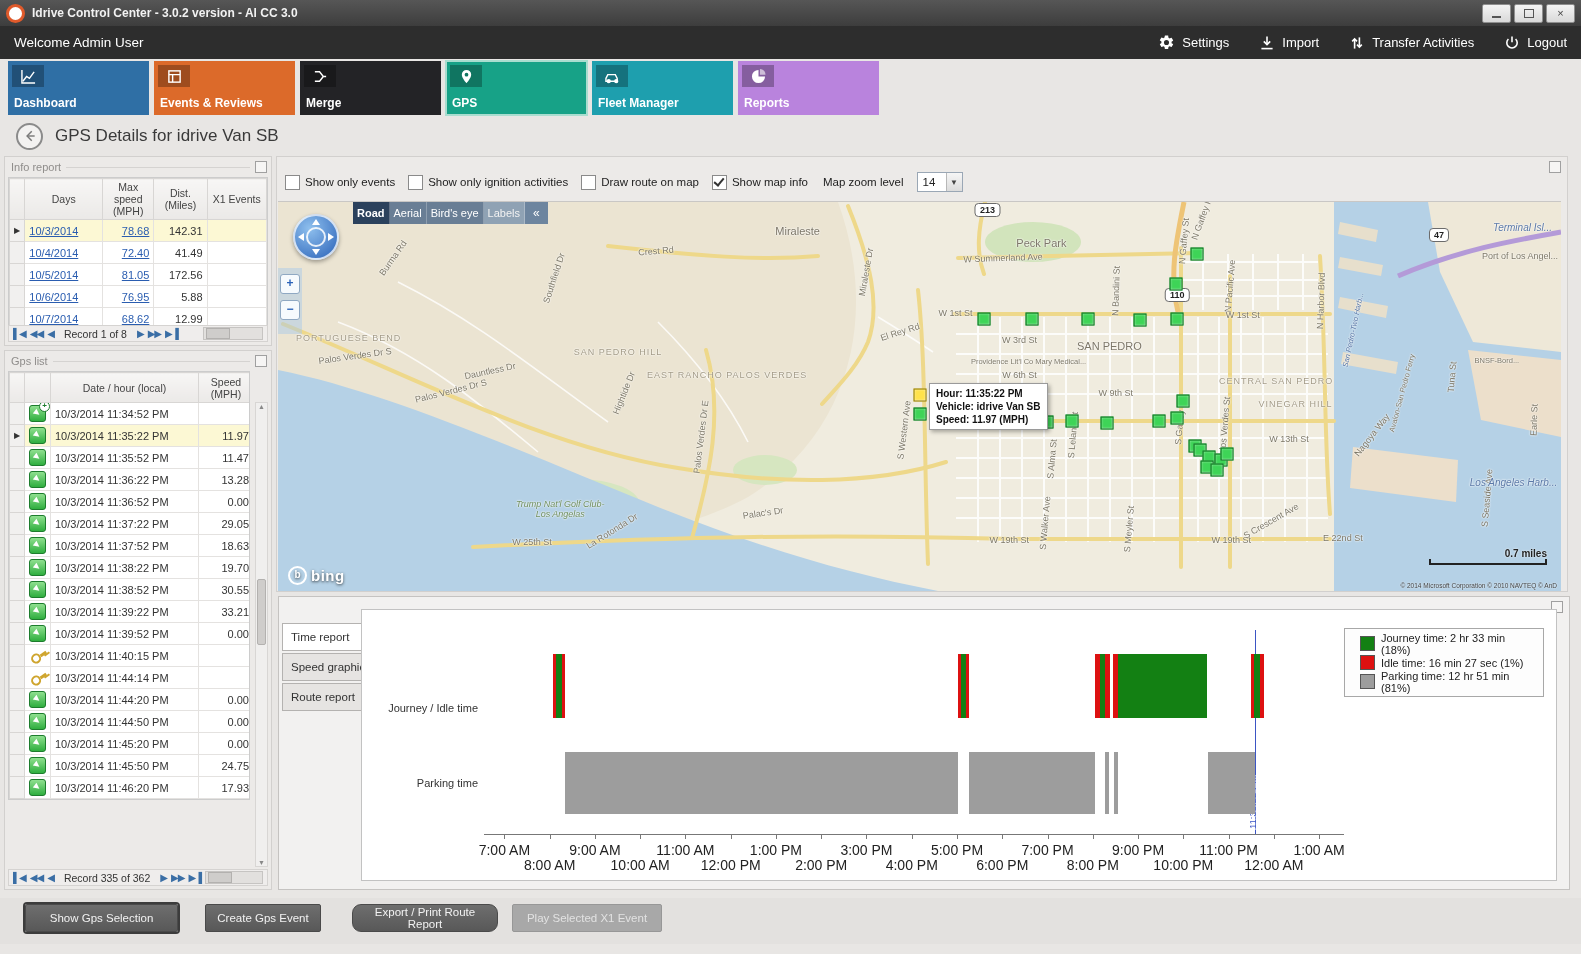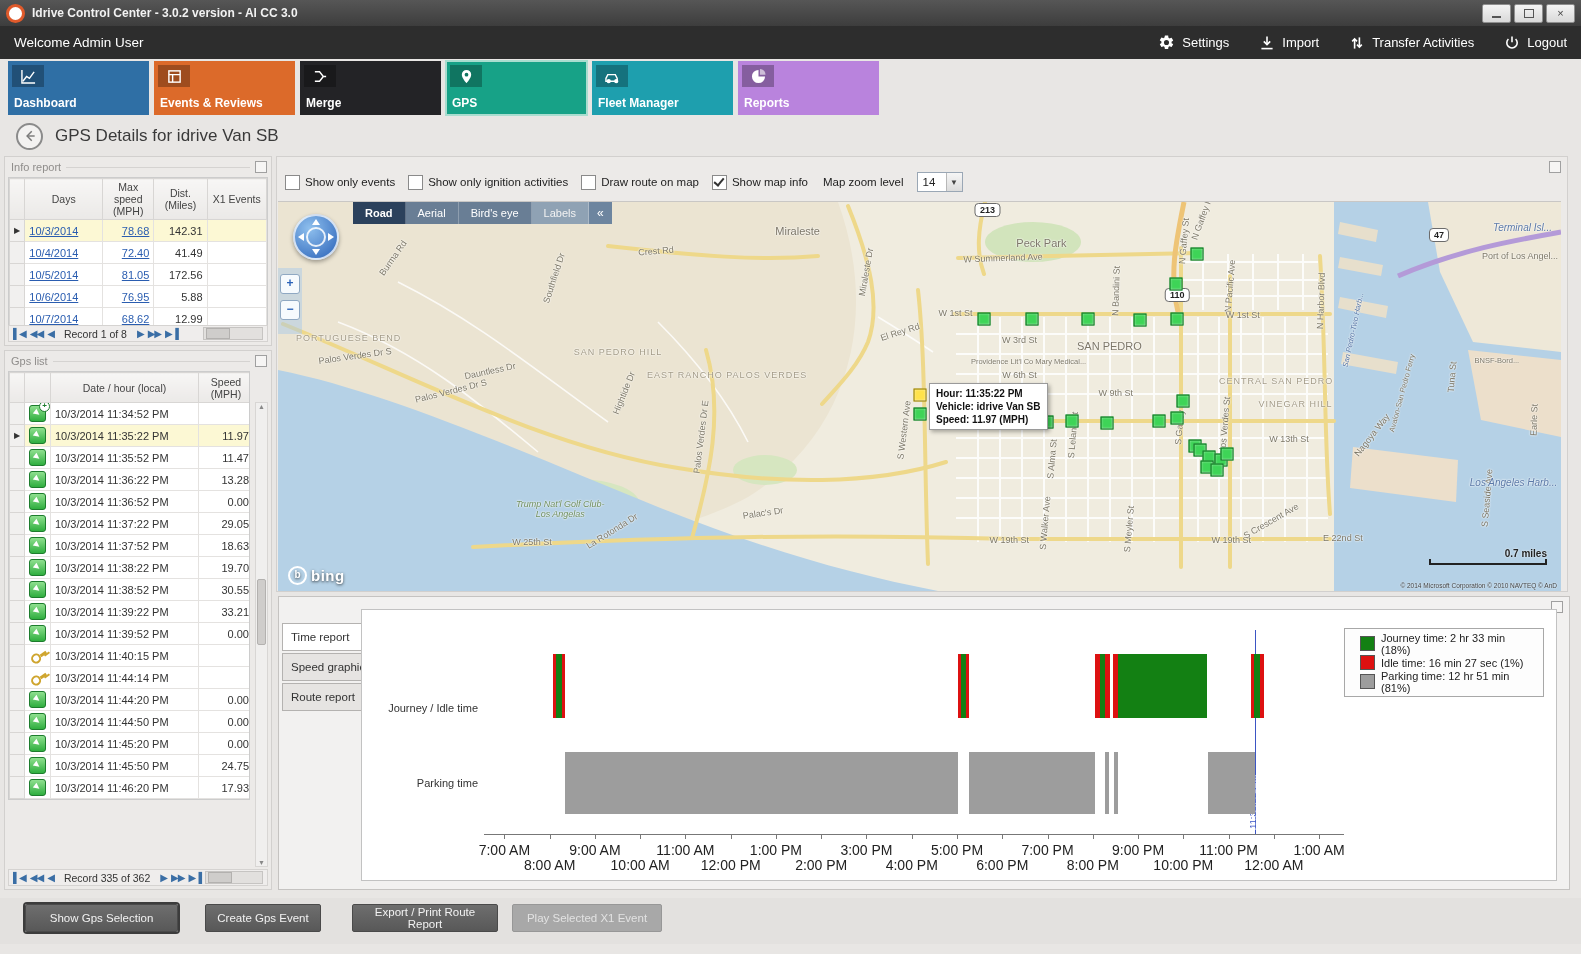--- a/index.html
+++ b/index.html
@@ -87,21 +87,21 @@
   .mlabel.road{font-size:9px;color:#7d7868;}
   .mlabel.place{font-size:11px;color:#7c7668;}
   .mlabel.area{font-size:9px;color:#a39b87;letter-spacing:1px;}
   .mlabel.water{font-size:10px;color:#5b79a8;font-style:italic;}
   .mlabel.park{font-size:9px;color:#6f8f5f;font-style:italic;text-align:center;white-space:normal;width:90px;}
   .mlabel.tiny{font-size:7.5px;}
   .shield{position:absolute;transform:translate(-50%,-50%);background:#fff;border:1.5px solid #6b6b6b;border-radius:4px;font-size:9px;font-weight:bold;color:#222;padding:1px 4px;}
   .marker{position:absolute;width:11px;height:11px;background:#3ed457;border:1px solid #1d6f2d;box-shadow:inset 0 0 2px rgba(255,255,255,.8);transform:translate(-50%,-50%);}
   .marker.selected{background:#ffe24a;border-color:#8a7a1f;}
   .mapnav{position:absolute;left:75px;top:0;height:22px;display:flex;align-items:stretch;background:rgba(86,112,140,.88);color:#fff;font-size:11px;}
-  .mapnav .mtab{display:flex;align-items:center;padding:0 12px;border-right:1px solid rgba(255,255,255,.25);text-align:right;}
+  .mapnav .mtab{display:flex;align-items:center;padding:0 4px;border-right:1px solid rgba(255,255,255,.25);text-align:right;}
   .mapnav .mtab.activeTab{background:rgba(40,62,88,.95);font-weight:bold;}
   .mapnav .mtab.labelsTab{background:rgba(150,168,186,.85);color:#f2f2f2;}
   .mapnav .mcollapse{display:flex;align-items:center;padding:0 8px;background:rgba(110,134,160,.9);font-size:12px;}
   .compass{position:absolute;left:15px;top:12px;width:46px;height:46px;border-radius:50%;background:radial-gradient(circle at 35% 30%,#8fc0ee,#2a62b8);border:2px solid rgba(255,255,255,.75);box-shadow:0 2px 4px rgba(0,0,0,.35);box-sizing:border-box;}
   .compass .cinner{position:absolute;left:50%;top:50%;width:16px;height:16px;border:2px solid rgba(255,255,255,.85);border-radius:50%;transform:translate(-50%,-50%);}
   .compass .ca{position:absolute;width:0;height:0;}
   .ca.n{left:50%;top:3px;transform:translateX(-50%);border-left:4px solid transparent;border-right:4px solid transparent;border-bottom:6px solid #fff;}
   .ca.s{left:50%;bottom:3px;transform:translateX(-50%);border-left:4px solid transparent;border-right:4px solid transparent;border-top:6px solid #fff;}
   .ca.w{left:3px;top:50%;transform:translateY(-50%);border-top:4px solid transparent;border-bottom:4px solid transparent;border-right:6px solid #fff;}
   .ca.e{right:3px;top:50%;transform:translateY(-50%);border-top:4px solid transparent;border-bottom:4px solid transparent;border-left:6px solid #fff;}
@@ -818,17 +818,17 @@
               <span>Parking time: 12 hr 51 min (81%)</span>
             </div>
           </div>
       </div>
     </div>
   </div>
 
   <div class="footer">
     <button class="fbtn focused" style="left:25px;width:153px;">Show Gps Selection</button>
     <button class="fbtn" style="left:205px;width:116px;">Create Gps Event</button>
-    <button class="fbtn" style="left:352px;width:146px;">Export / Print Route Report</button>
+    <button class="fbtn" style="left:352px;width:146px;border-radius:9px;">Export / Print Route Report</button>
     <button class="fbtn disabled" style="left:512px;width:150px;">Play Selected X1 Event</button>
   </div>
 
 </div>
 
 </body></html>

